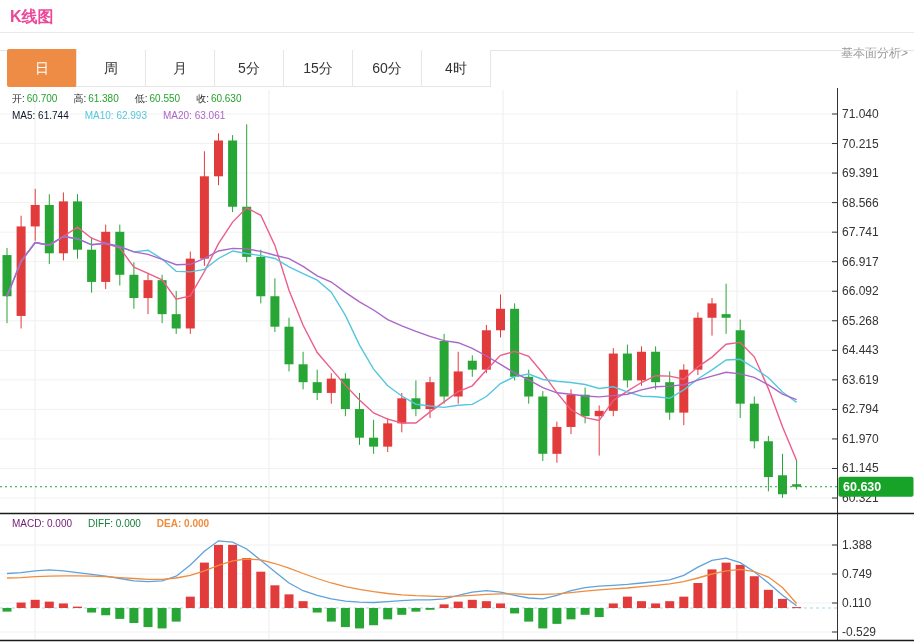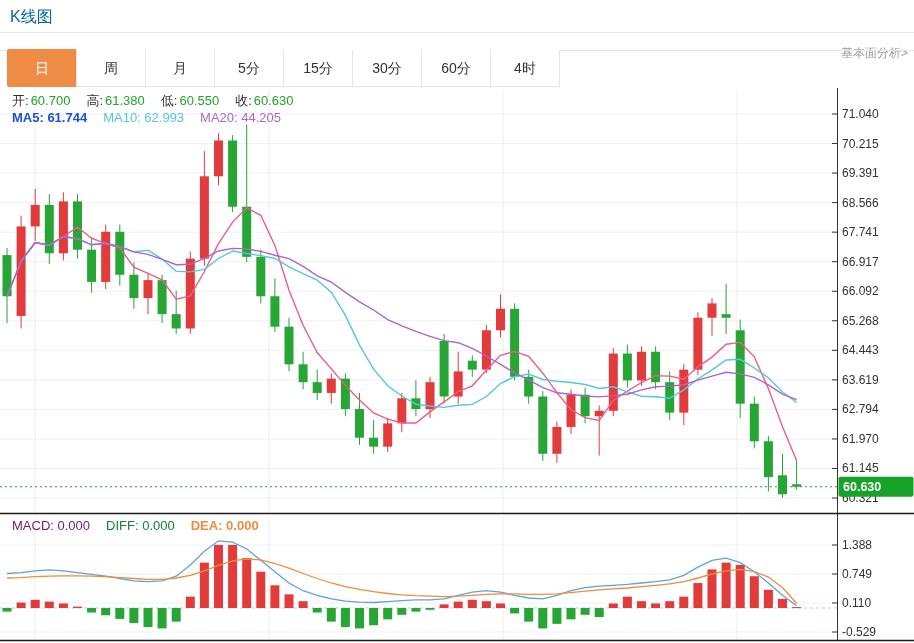--- a/index.html
+++ b/index.html
@@ -1,30 +1,30 @@
 <!DOCTYPE html>
 <html><head>
 <meta charset="utf-8">
 <style>
   html,body{margin:0;padding:0;background:#fff;}
   body{width:914px;height:643px;position:relative;overflow:hidden;
        font-family:"Liberation Sans","DejaVu Sans",sans-serif;color:#333;}
   .header{position:absolute;top:0;left:0;width:914px;height:33px;
           border-bottom:1px solid #e8e8e8;box-sizing:border-box;}
-  .page-title{position:absolute;top:7px;left:10px;font-size:16px;font-weight:normal;color:#0369a1;}
+  .page-title{position:absolute;top:7px;left:10px;font-size:16px;font-weight:bold;color:#ec4899;}
   .fund-link{position:absolute;top:9px;right:6px;font-size:12px;color:#999;cursor:pointer;text-decoration:none;margin-top:36px;}
   .tab-hairline{position:absolute;top:50px;left:0;width:914px;height:0;border-top:1px solid #e6e6e6;}
   .tabbar{position:absolute;top:50px;left:8px;height:38px;display:flex;}
   .tab{width:70px;height:37px;line-height:37px;text-align:center;font-size:14px;color:#333;
        background:#fff;border:1px solid #e6e6e6;border-top:none;margin-left:-1px;
        box-sizing:border-box;cursor:pointer;user-select:none;}
   .tab.active{color:#fff;border:none;border-radius:2px;height:38px;margin-top:-1px;line-height:38px;}
   .chartwrap{position:absolute;top:88px;left:0;width:914px;height:555px;}
   svg{display:block;}
-  .legend{position:absolute;font-size:13px;white-space:nowrap;pointer-events:none;}
+  .legend{position:absolute;font-size:10px;white-space:nowrap;pointer-events:none;}
   .legend .item{margin-right:16px;}
   .legend .lab{margin-right:2px;}
   .legend-ohlc{top:4px;left:12px;}
   .legend-ma{top:22px;left:12px;}
   .legend-macd{top:430px;left:12px;}
 </style>
 </head>
 <body>
 
 <div class="header">
@@ -32,21 +32,20 @@
   <a class="fund-link">基本面分析&gt;</a>
 </div>
 
 <div class="tab-hairline"></div>
 <div class="tabbar" id="tabbar">
     <div class="tab active" style="background: rgb(238, 140, 69);">日</div>
     <div class="tab">周</div>
     <div class="tab">月</div>
     <div class="tab">5分</div>
     <div class="tab">15分</div>
-    <div class="tab">30分</div>
     <div class="tab">60分</div>
     <div class="tab">4时</div>
   </div>
 
 <div class="chartwrap">
   <svg id="chart-svg" width="914" height="555" viewBox="0 88 914 555">
       <g>
         <line x1="35" y1="90" x2="35" y2="513" stroke="#ededed" stroke-width="1"></line>
         <line x1="35" y1="516" x2="35" y2="639" stroke="#ededed" stroke-width="1"></line>
         <line x1="269" y1="90" x2="269" y2="513" stroke="#ededed" stroke-width="1"></line>
@@ -296,15 +295,15 @@
         <text x="842" y="636" font-size="12" fill="#333">-0.529</text>
       </g>
       <line x1="0" y1="513.5" x2="914" y2="513.5" stroke="#1a1a1a" stroke-width="1.5"></line>
       <line x1="0" y1="640.5" x2="914" y2="640.5" stroke="#1a1a1a" stroke-width="1.5"></line>
       <g>
         <rect x="838.5" y="476.7410909090898" width="75" height="20" rx="2" fill="#17a327"></rect>
         <text x="843" y="491.2410909090898" font-size="12.5" font-weight="bold" fill="#fff">60.630</text>
       </g>
     </svg>
   <div class="legend legend-ohlc" id="legend-ohlc"><span class="item"><span class="lab" style="color: rgb(51, 51, 51);">开:</span><span style="color: rgb(35, 163, 45);">60.700</span></span><span class="item"><span class="lab" style="color: rgb(51, 51, 51);">高:</span><span style="color: rgb(35, 163, 45);">61.380</span></span><span class="item"><span class="lab" style="color: rgb(51, 51, 51);">低:</span><span style="color: rgb(35, 163, 45);">60.550</span></span><span class="item"><span class="lab" style="color: rgb(51, 51, 51);">收:</span><span style="color: rgb(35, 163, 45);">60.630</span></span></div>
-  <div class="legend legend-ma" id="legend-ma"><span class="item" style="color: #1d4ed8; font-weight: bold;">MA5: 61.744</span><span class="item" style="color: rgb(85, 198, 222);">MA10: 62.993</span><span class="item" style="color: rgb(170, 102, 200);">MA20: 44.205</span></div>
+  <div class="legend legend-ma" id="legend-ma"><span class="item" style="color: #0f172a;">MA5: 61.744</span><span class="item" style="color: rgb(85, 198, 222);">MA10: 62.993</span><span class="item" style="color: rgb(170, 102, 200);">MA20: 63.061</span></div>
   <div class="legend legend-macd" id="legend-macd"><span class="item" style="color: #701a75;">MACD: 0.000</span><span class="item" style="color: #15803d;">DIFF: 0.000</span><span class="item" style="color: rgb(239, 140, 62); font-weight: bold;">DEA: 0.000</span></div>
 </div>
 
 </body></html>

